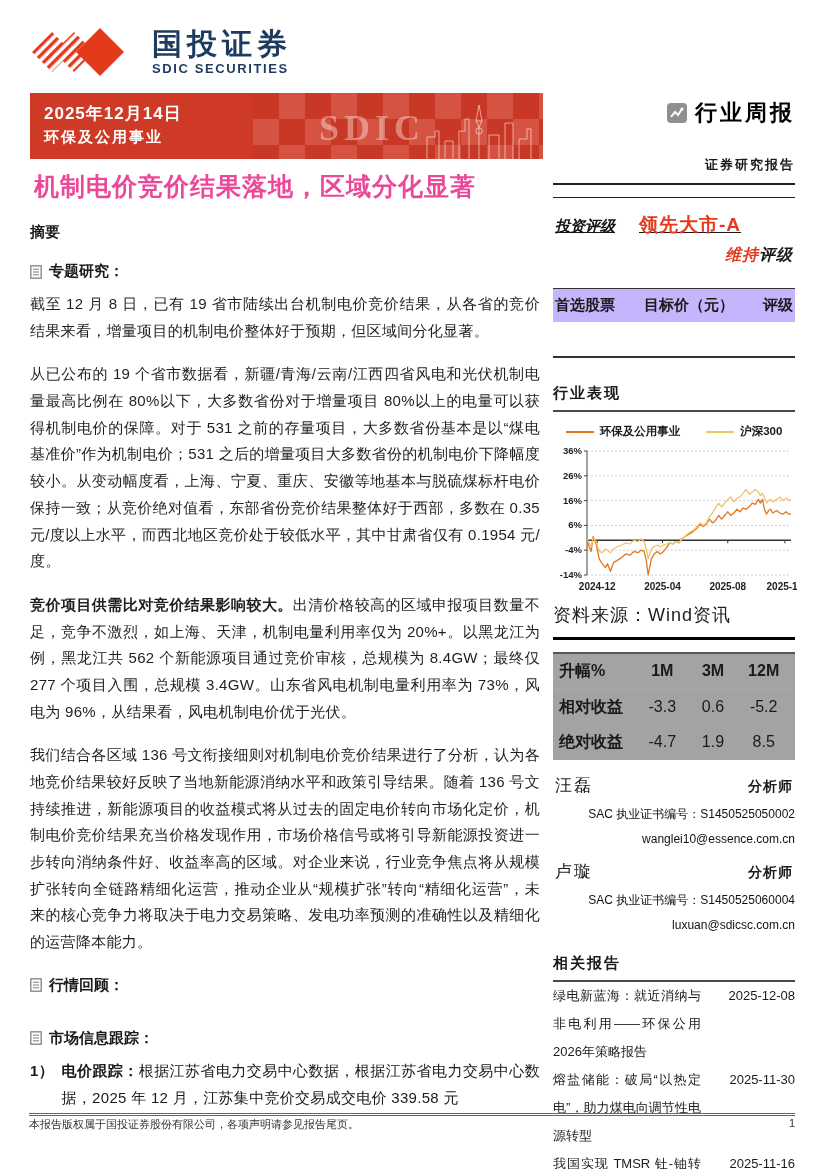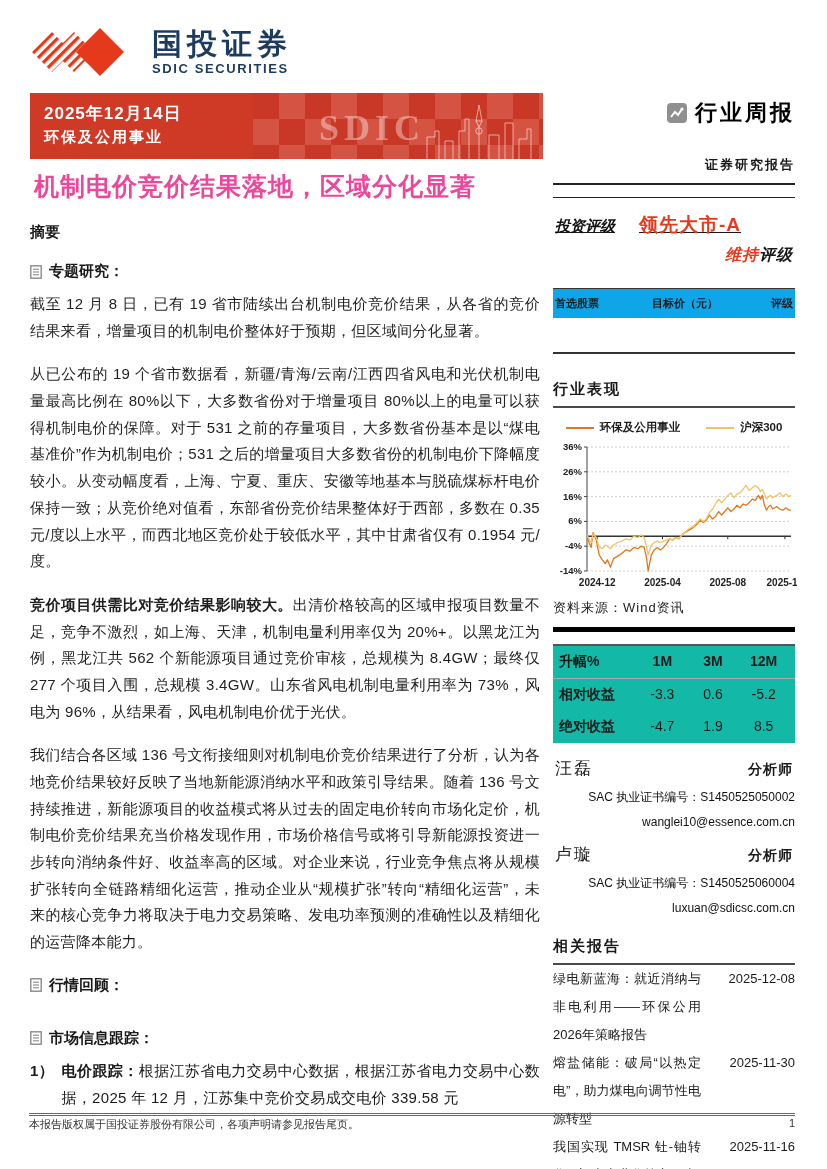--- a/index.html
+++ b/index.html
@@ -49,30 +49,30 @@
   .chart-mini-icon { width:20px; height:20px; background:#8f8f8f; border-radius:4px; display:flex; align-items:center; justify-content:center; }
   .report-cat { text-align:right; font-size:13px; font-weight:bold; margin-top:28px; padding-bottom:9px; border-bottom:2px solid #222; letter-spacing:2px; }
   .thin-band { height:13px; border-bottom:1.5px solid #222; }
   .rating-block { padding:14px 2px 6px 2px; }
   .rating-row1 { display:flex; align-items:baseline; gap:24px;text-decoration:underline; }
   .rating-label { font-size:15px; font-weight:bold; font-style:italic; color:#111; }
   .rating-value { font-size:19px; font-weight:bold; color:#e53a1e; letter-spacing:1px; }
   .rating-row2 { text-align:right; font-size:16px; font-weight:bold; font-style:italic; margin-top:7px; letter-spacing:1px; }
   .rating-maintain { color:#e53a1e; }
   .stock-table { margin-top:16px; border-top:1px solid #333; }
-  .stock-header { display:flex; justify-content:space-between; background:#0ea5e9; font-size:11px; font-weight:bold; padding:7px 2px; }
+  .stock-header { display:flex; justify-content:space-between; background:#c4b5fd; font-size:15px; font-weight:bold; padding:7px 2px; }
   .stock-empty { height:36px; border-bottom:2px solid #333; }
   .industry-perf { margin-top:26px; }
   .col-h3 { font-size:15px; font-weight:bold; margin:0; padding-bottom:7px; border-bottom:2px solid #4a4a4a; letter-spacing:2px; }
   .legend { display:flex; justify-content:center; gap:26px; margin-top:12px; font-size:11.5px; font-weight:bold; align-items:center; }
   .legend-entry { display:flex; align-items:center; gap:6px; }
   .legend-swatch { width:28px; height:2px; }
   .perf-chart { display:block; margin-top:4px; }
-  .source-line { font-size:13px; color:#222; padding:8px 0 10px 0; border-bottom:5px solid #000000; letter-spacing:1px; }
-  .updown-table { margin-top:12px; background:#14b8a6; border-top:2px solid #555; font-size:14px; }
+  .source-line { font-size:18px; color:#222; padding:8px 0 10px 0; border-bottom:3px solid #000000; letter-spacing:1px; }
+  .updown-table { margin-top:12px; background:#a3a3a3; border-top:2px solid #555; font-size:16px; }
   .ud-row { display:grid; grid-template-columns:78px 1fr 1fr 1fr; padding:7px 6px; align-items:baseline; }
   .ud-row.header { font-weight:bold; border-bottom:1px solid #aaa; }
   .ud-row .lbl { font-weight:bold; text-align:left; }
   .ud-row span { text-align:center; }
   .analyst-block { margin-top:14px; }
   .a-row { display:flex; justify-content:space-between; align-items:baseline; padding:0 2px; margin-top:14px; }
   .a-name { font-size:17px; font-weight:normal; letter-spacing:2px; }
   .a-title { font-size:14px; font-weight:bold; letter-spacing:1px; }
   .a-cert { text-align:right; font-size:12px; margin-top:9px; color:#111; }
   .a-email { text-align:right; font-size:12px; margin-top:9px; color:#111; }

